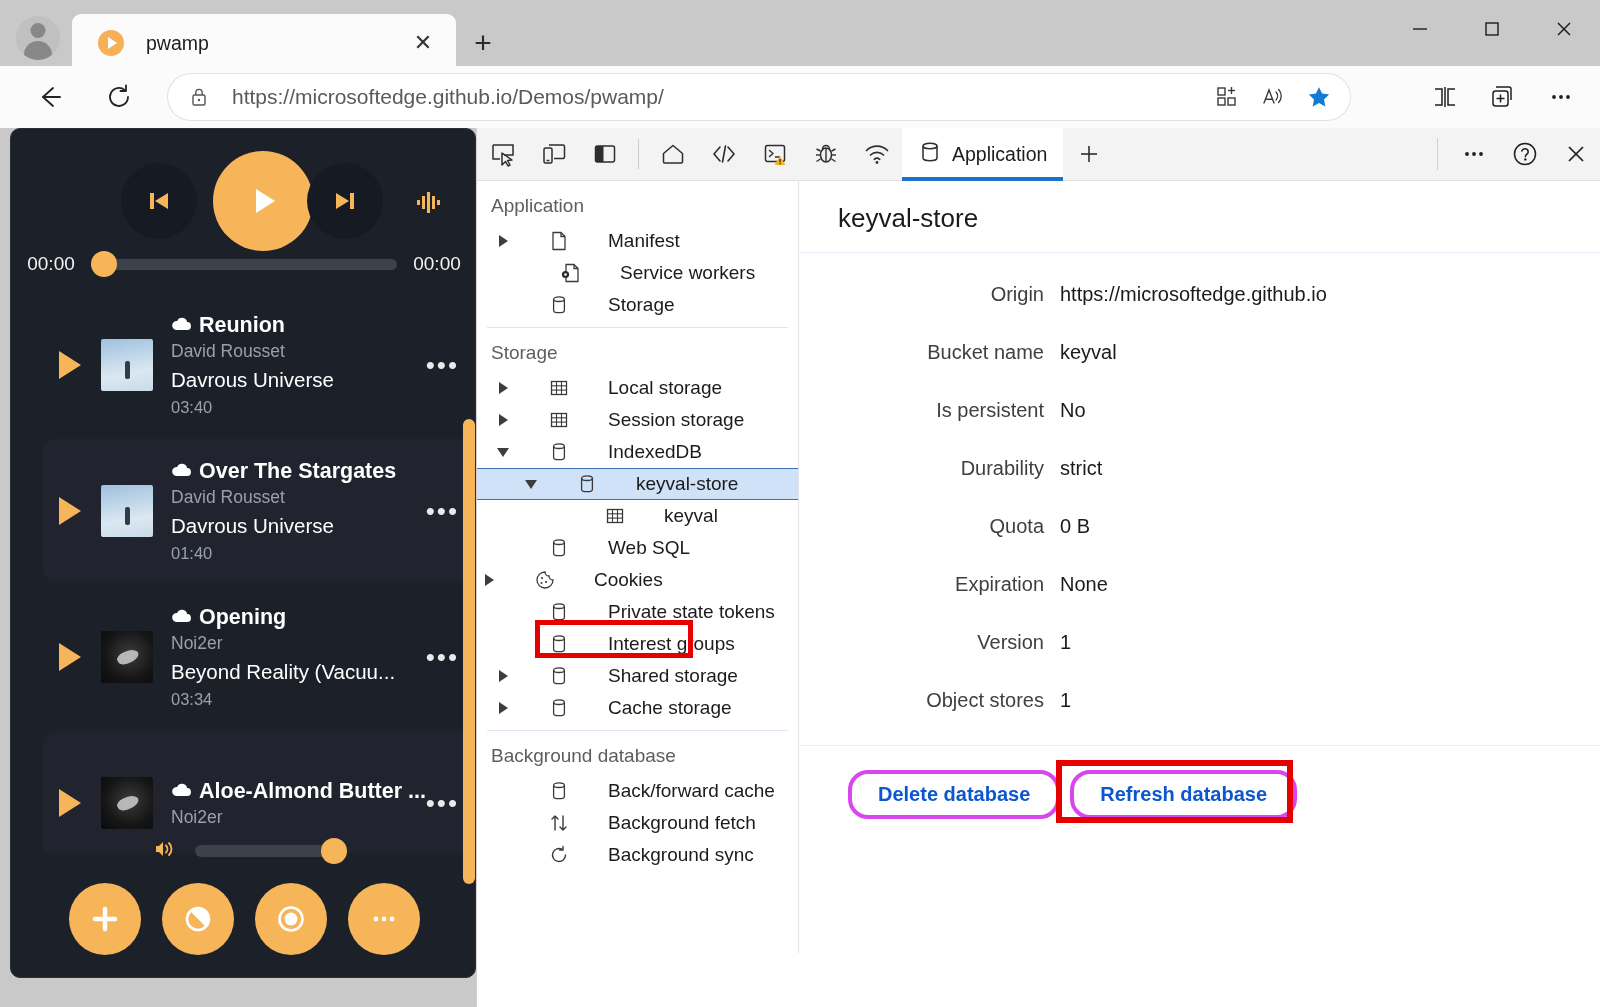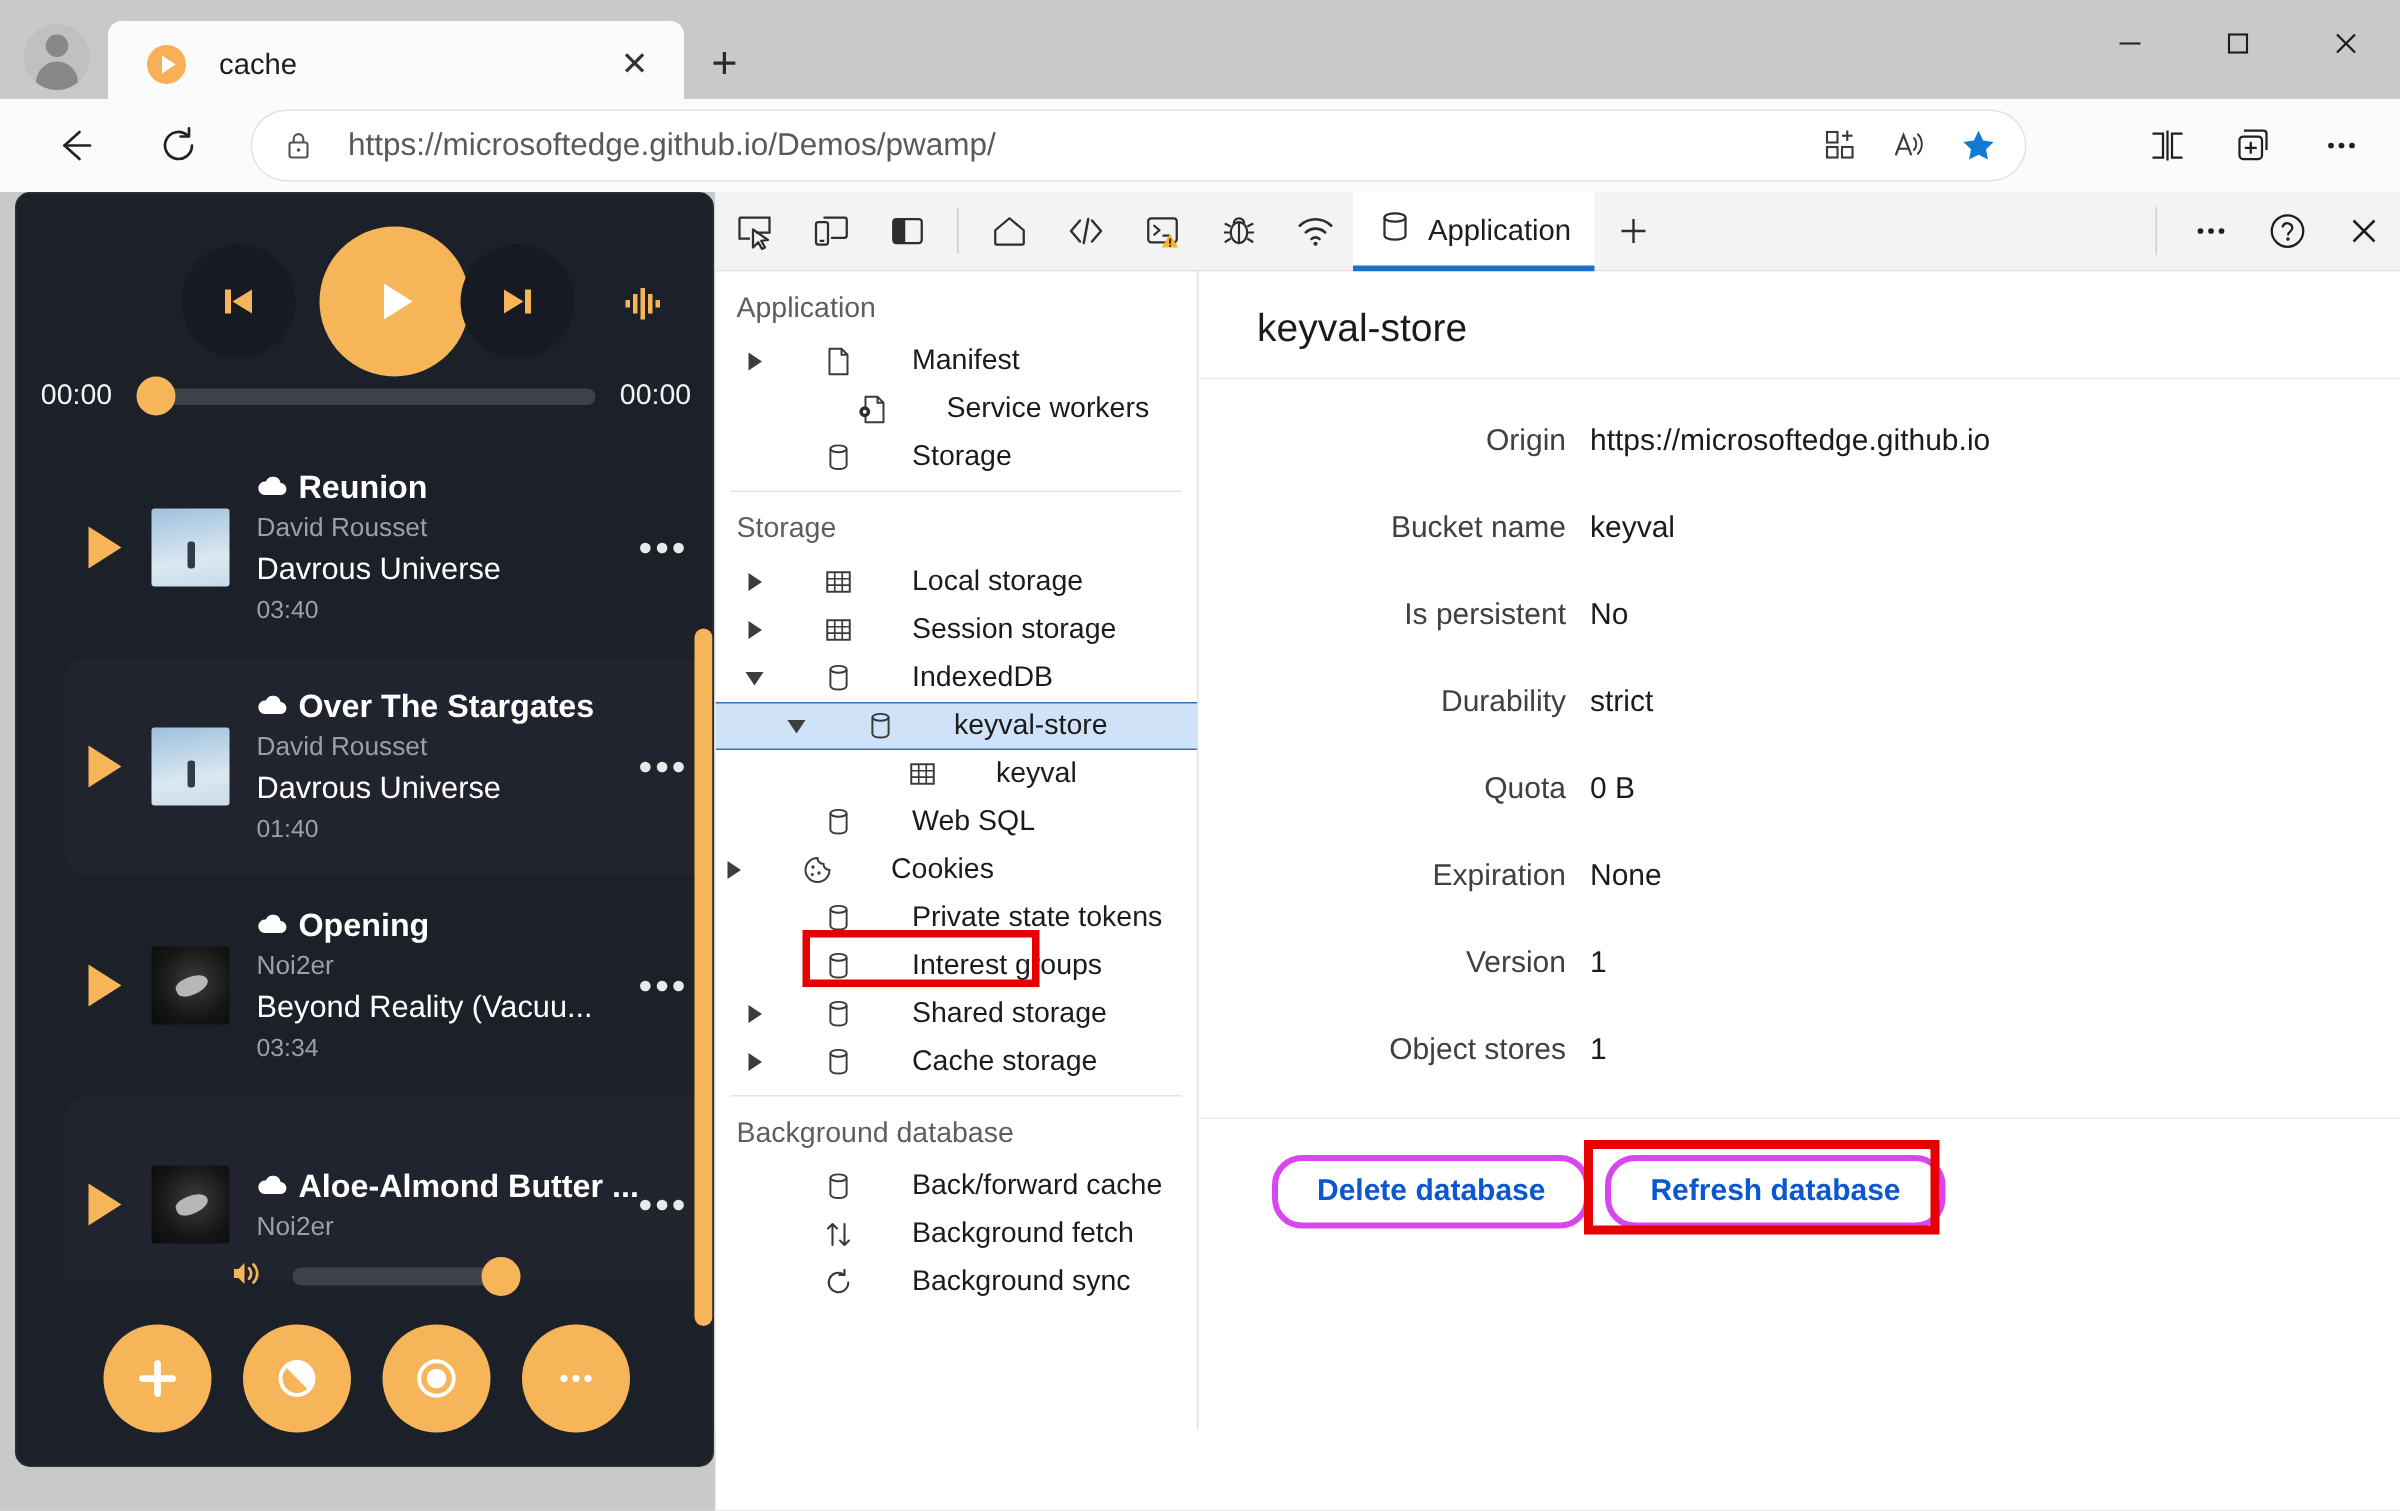--- a/index.html
+++ b/index.html
@@ -257,21 +257,21 @@
 
   <div id="titlebar">
     <div class="profile-btn">
       <div class="avatar-circle"></div>
     </div>
 
     <div class="tab">
       <div class="tab-favicon">
           <div class="tri"></div>
         </div>
-      <div class="tab-title">cache</div>
+      <div class="tab-title">pwamp</div>
       <div class="tab-close">✕</div>
     </div>
 
     <div class="newtab-btn">+</div>
 
     <div class="wincontrols">
       <div class="wc">
         <svg width="20" height="20" viewBox="0 0 20 20">
             <line x1="3" y1="10" x2="17" y2="10" stroke="#1c1c1c" stroke-width="1.4"></line>
           </svg>
@@ -626,21 +626,21 @@
               <i class="ar-right"></i>
             </span>
             <span class="tree-icon">
               <svg width="22" height="22" viewBox="0 0 22 22">
                 <path d="M5 2.5 H13 L17 6.5 V19.5 H5 Z" fill="none" stroke="#3a3a3a" stroke-width="1.3" stroke-linejoin="round"></path>
                 <path d="M13 2.5 V6.5 H17" fill="none" stroke="#3a3a3a" stroke-width="1.3"></path>
               </svg>
             </span>
             <span class="tree-label">Manifest</span>
           </div>
-          <div class="tree-item" style="padding-left: 26px; margin-left: 11px;">
+          <div class="tree-item" style="padding-left: 26px;">
             <span class="arrow"></span>
             <span class="tree-icon">
               <svg width="22" height="22" viewBox="0 0 22 22">
                 <path d="M6 2.5 H14 L18 6.5 V19.5 H6 Z" fill="none" stroke="#3a3a3a" stroke-width="1.3" stroke-linejoin="round"></path>
                 <path d="M14 2.5 V6.5 H18" fill="none" stroke="#3a3a3a" stroke-width="1.3"></path>
                 <circle cx="5.5" cy="12.5" r="3.6" fill="#2c2c2c"></circle>
                 <circle cx="5.5" cy="12.5" r="1.3" fill="#fff"></circle>
               </svg>
             </span>
             <span class="tree-label">Service workers</span>

